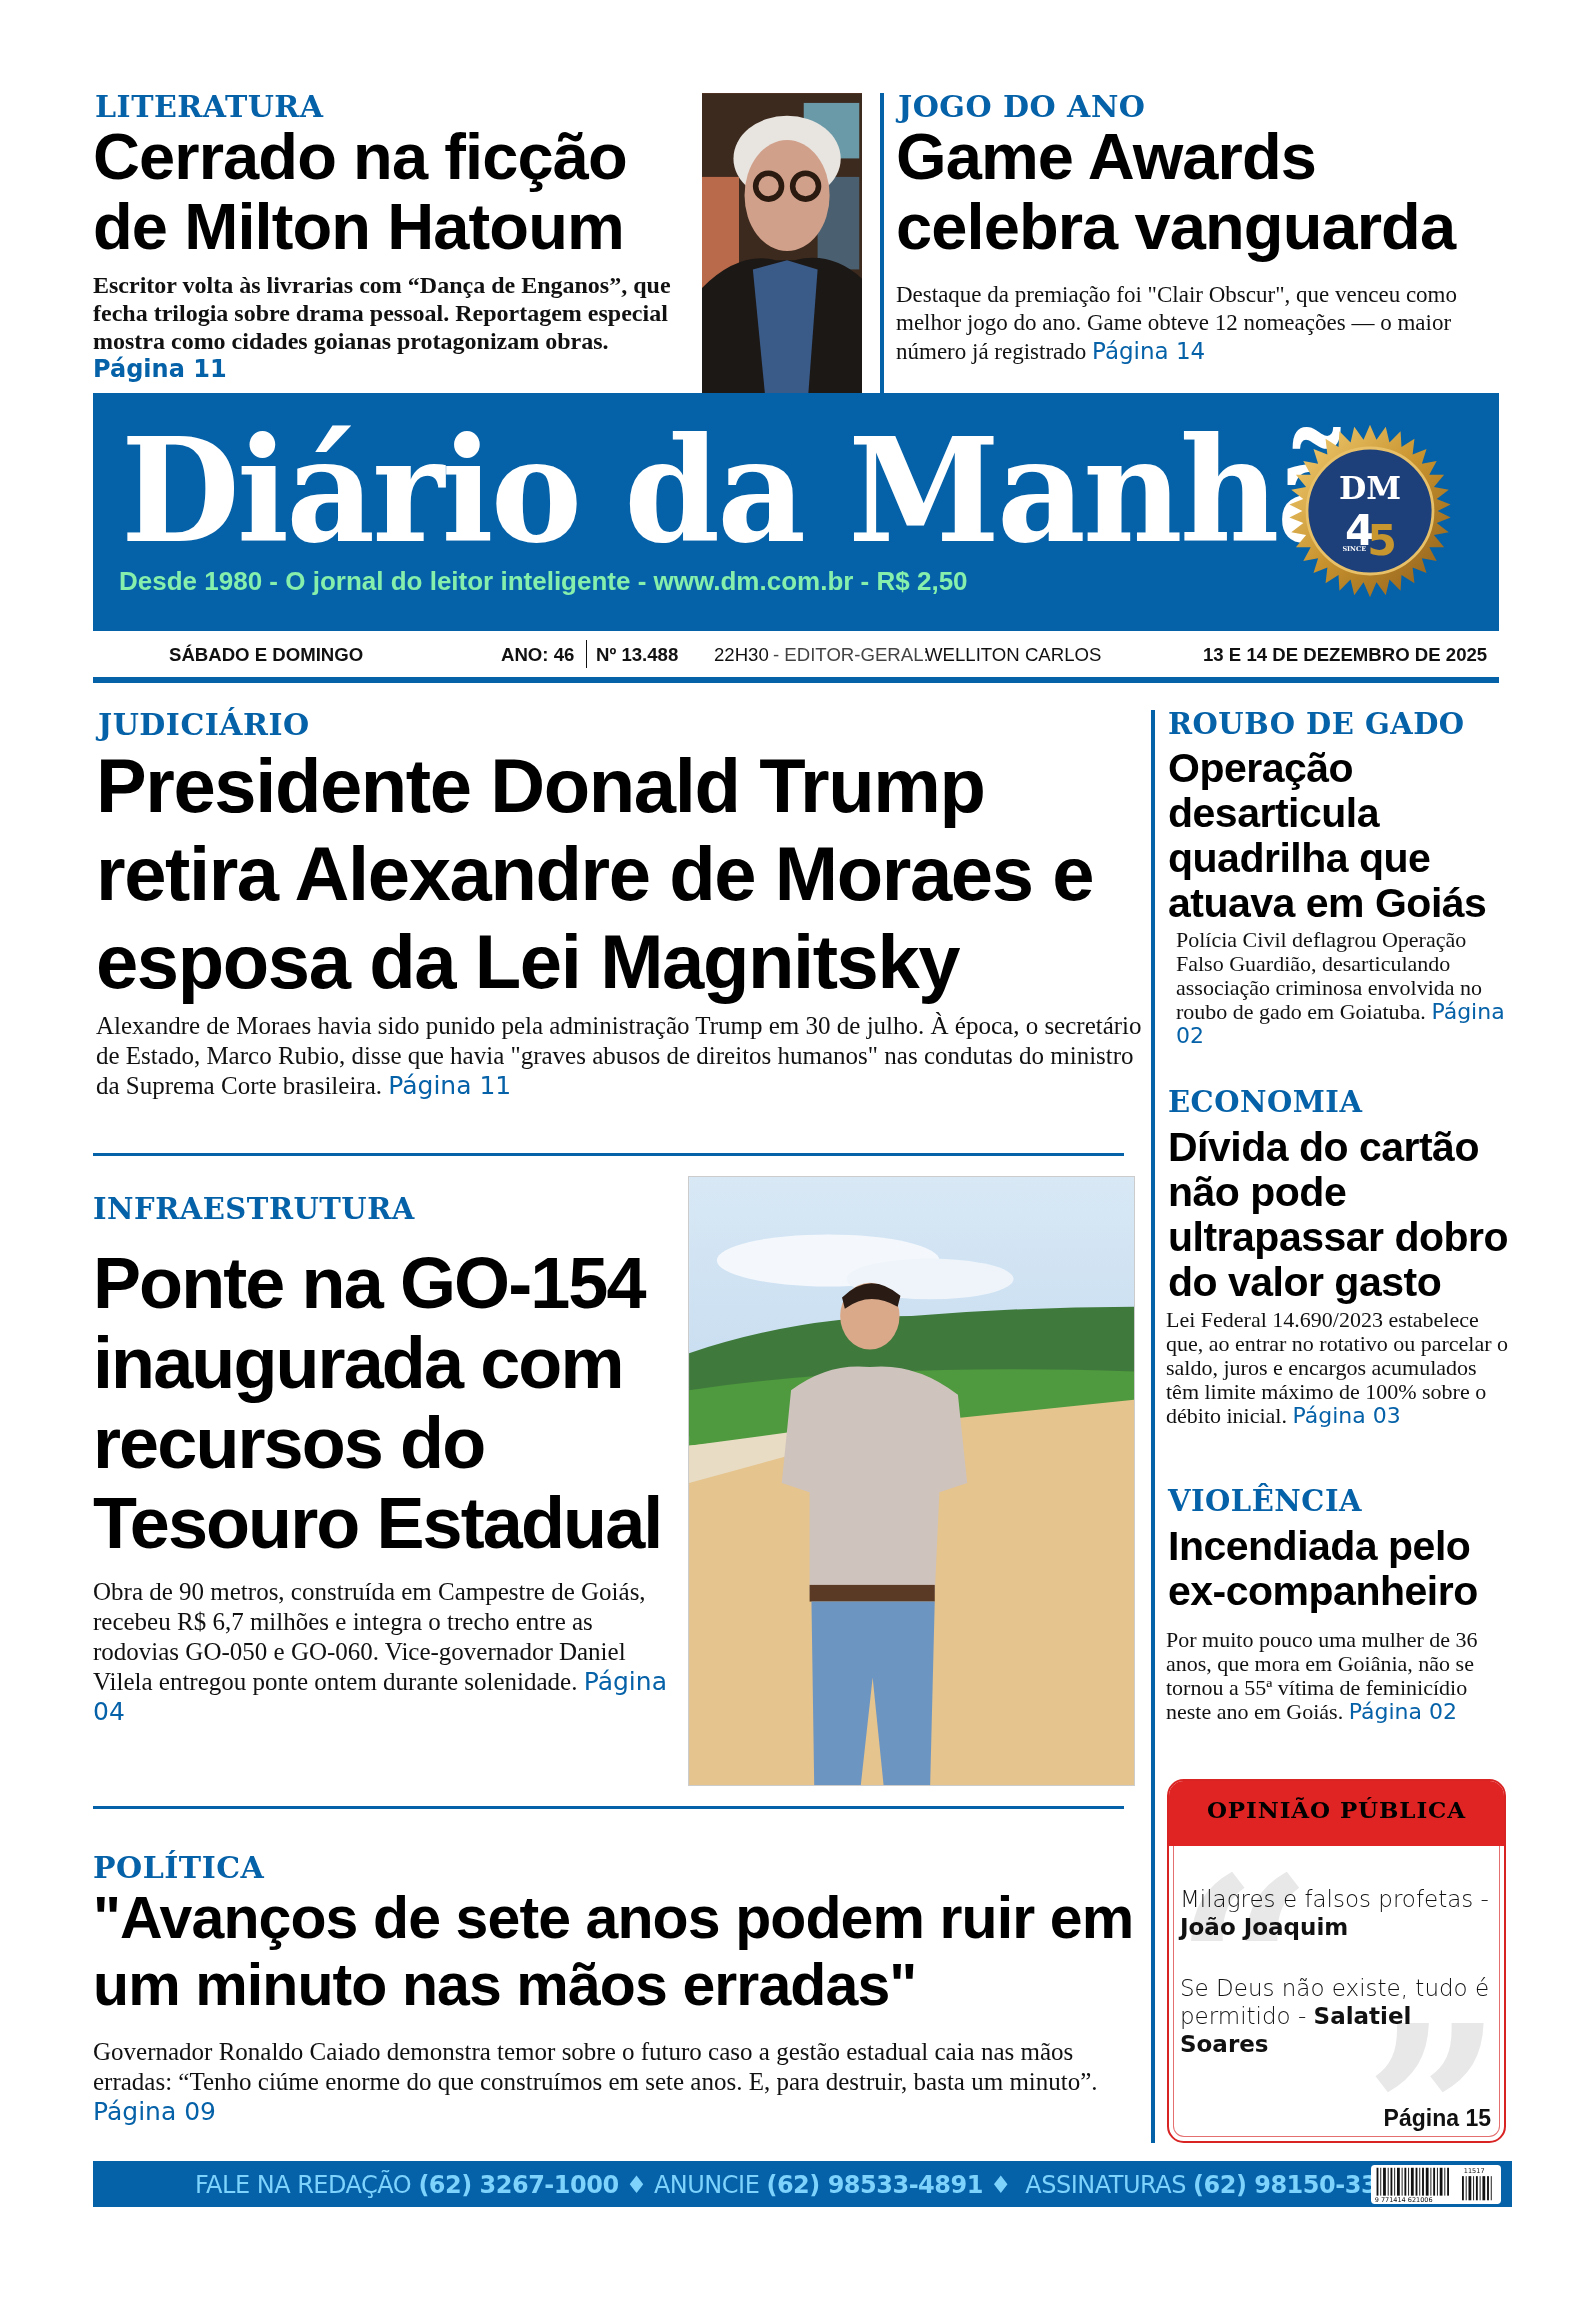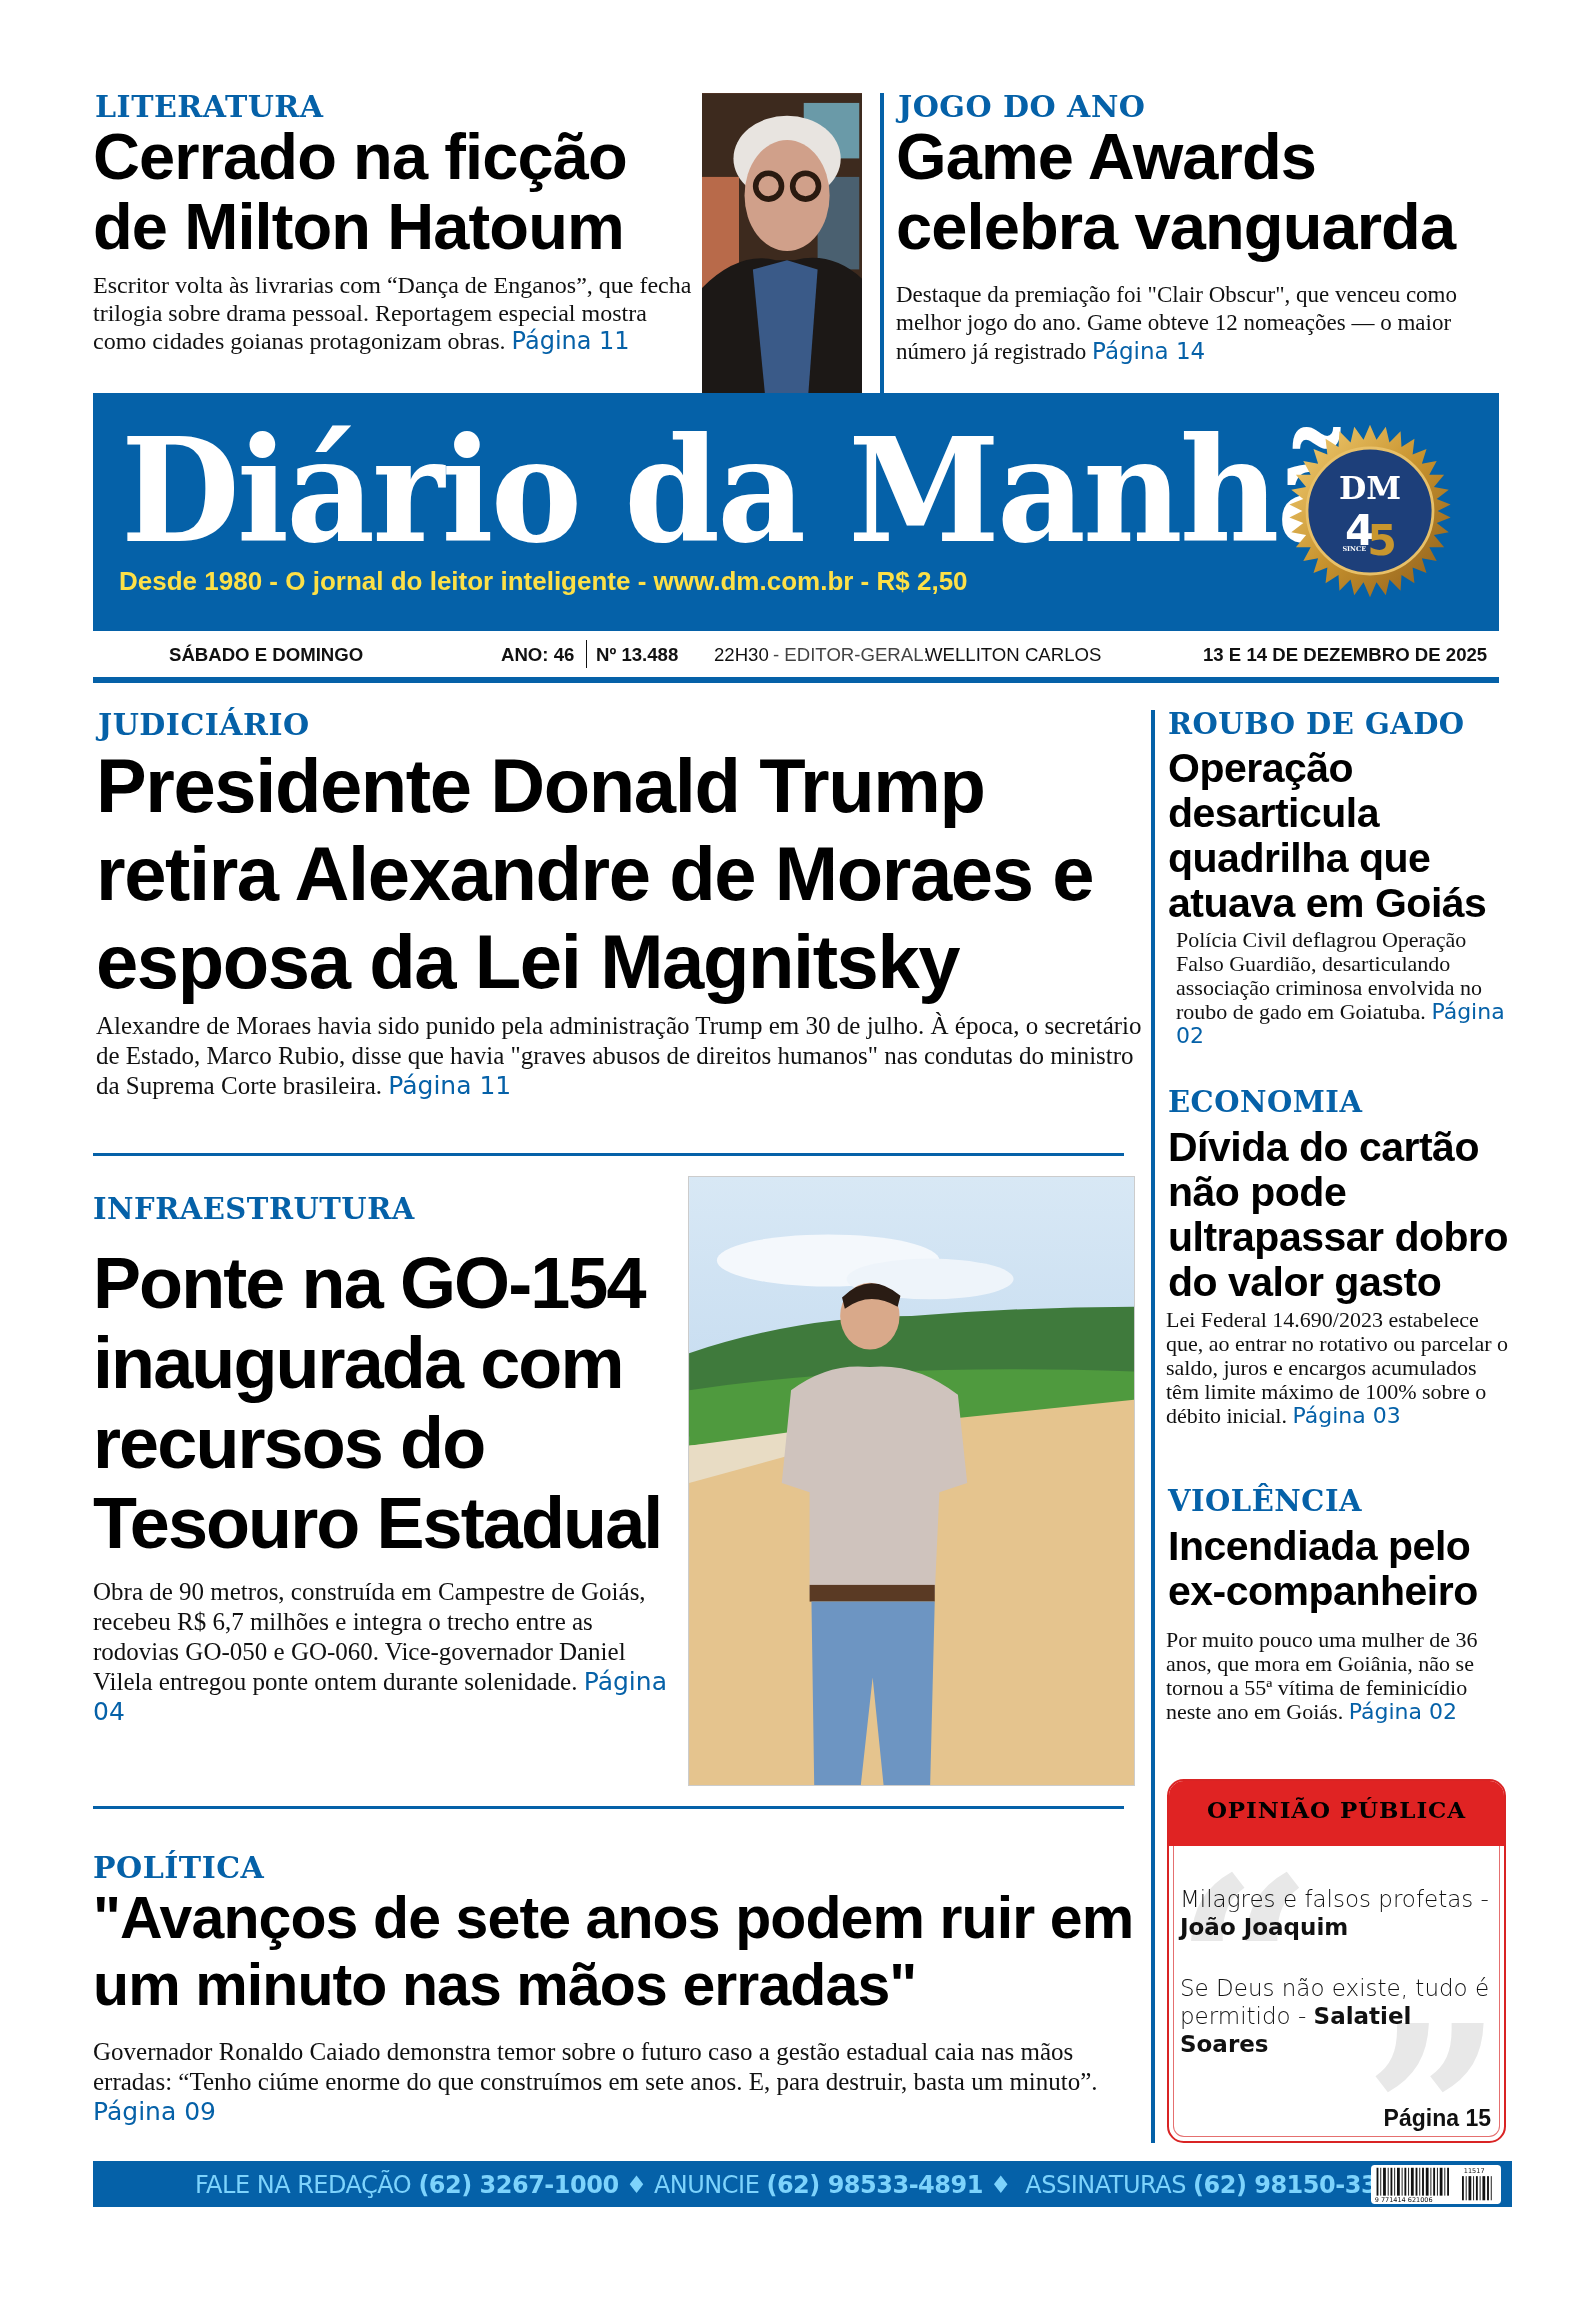--- a/index.html
+++ b/index.html
@@ -8,30 +8,30 @@
   .kicker { font-family: "DejaVu Serif", serif; font-weight: 900; color: #0561a8; letter-spacing: 0.5px; }
   .head { font-family: "Liberation Sans", sans-serif; font-weight: 700; color: #000; letter-spacing: -0.9px; }
   .body { font-family: "Liberation Serif", serif; color: #111; }
   .pg { font-family: "DejaVu Sans", sans-serif; color: #0561a8; }
   .vrule { position: absolute; width: 3.7px; background: #0561a8; }
   .hrule { position: absolute; height: 3.7px; background: #0561a8; }
 
   
   #lit-kicker { left: 95px; top: 89px; font-size: 30px; }
   #lit-head { left: 93px; top: 122px; width: 612px; font-size: 65px; line-height: 70px; }
-  #lit-body { left: 93px; top: 271px; width: 612px; font-size: 24px; line-height: 28px; }
+  #lit-body { left: 93px; top: 271px; width: 612px; font-size: 24px; line-height: 28px; font-weight: bold; }
   #lit-photo { left: 702px; top: 93px; width: 160px; height: 301px; overflow: hidden; background: linear-gradient(180deg,#5a3a2a 0%,#6b4c3a 30%,#2a2420 60%,#1a1614 100%); }
   #game-kicker { left: 898px; top: 89px; font-size: 30px; }
   #game-head { left: 896px; top: 122px; width: 631px; font-size: 65px; line-height: 70px; }
   #game-body { left: 896px; top: 281px; width: 612px; font-size: 23px; line-height: 28px; }
 
   
   #masthead { left: 93px; top: 393px; width: 1406px; height: 236px; background: #0561a8; }
   #mast-title { left: 28px; top: 20.4px; font-family: "DejaVu Serif", serif; font-weight: 900; color: #fff; font-size: 137px; line-height: 148px; letter-spacing: -2.8px; transform: scaleY(1.05); transform-origin: top left; }
-  #mast-tag { left: 26px; top: 173px; font-family: "Liberation Sans", sans-serif; font-weight: 700; color: #fde047; font-size: 26px; }
+  #mast-tag { left: 26px; top: 173px; font-family: "Liberation Sans", sans-serif; font-weight: 700; color: #86efac; font-size: 26px; }
   #seal { left: 1189px; top: 30px; width: 176px; height: 176px; }
   #infobar { left: 93px; top: 629px; width: 1406px; height: 48px; border-top: 2.8px solid #0561a8; }
   .info { position: absolute; top: 13px; font-family: "Liberation Sans", sans-serif; font-size: 18.6px; color: #111; }
   #infobar-bottom { left: 93px; top: 677px; width: 1406px; height: 5.6px; background: #0561a8; }
 
   
   #jud-kicker { left: 98px; top: 707px; font-size: 30px; }
   #jud-head { left: 96px; top: 742px; width: 1057px; font-size: 76px; line-height: 88px; letter-spacing: -1.4px; }
   #jud-body { left: 96px; top: 1011px; width: 1057px; font-size: 25px; line-height: 30px; }
 

